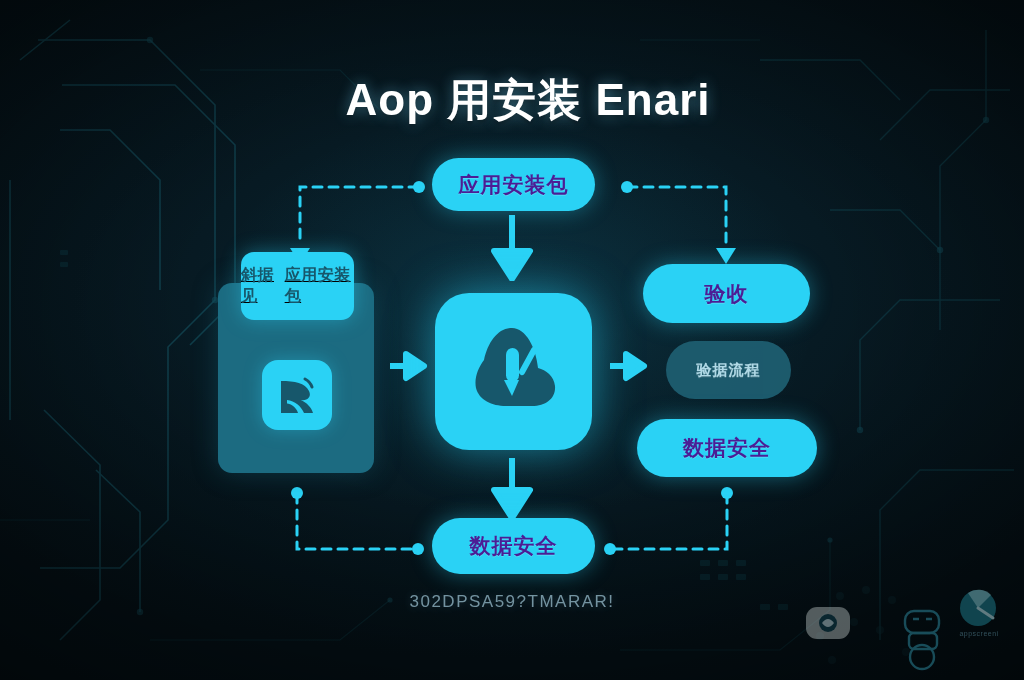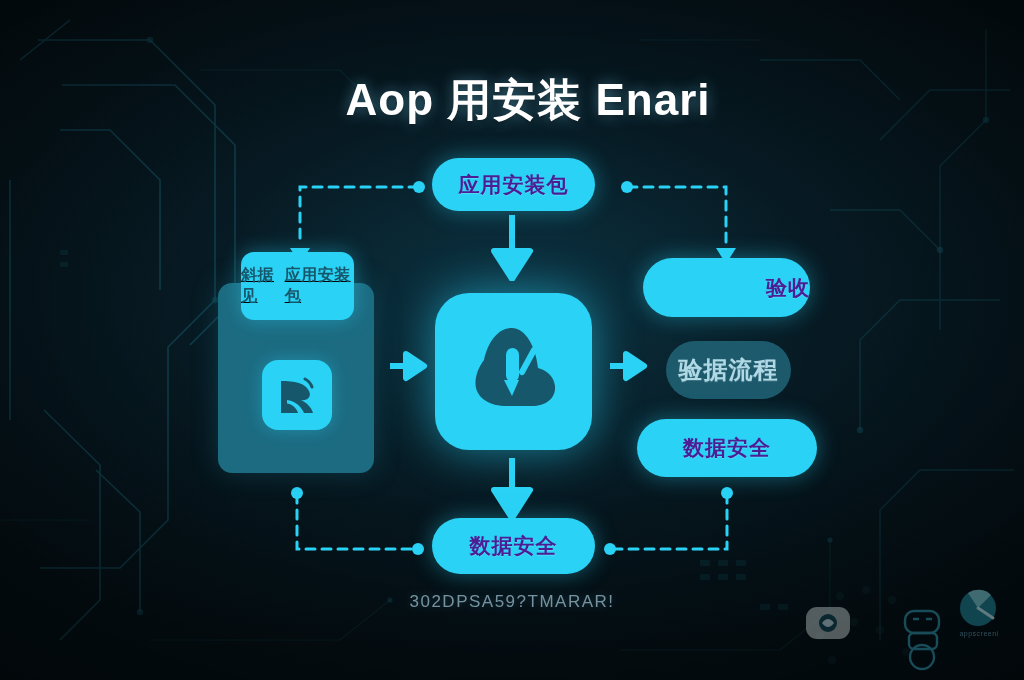--- a/index.html
+++ b/index.html
@@ -55,22 +55,22 @@
     box-shadow: 0 0 22px rgba(42,210,245,.40);
     text-shadow: 0 1px 0 rgba(255,255,255,.18);
   }
   .pill.muted {
     background: #1e5f72;
     color: #bfe9f6;
     box-shadow: none;
     opacity: .92;
   }
   .pill-top   { left: 432px; top: 158px; width: 163px; height: 53px; }
-  .pill-r1    { left: 643px; top: 258px; width: 167px; height: 59px; justify-content: flex-end; }
-  .pill-r2    { left: 666px; top: 341px; width: 125px; height: 58px; font-size: 24px; }
+  .pill-r1    { left: 643px; top: 264px; width: 167px; height: 59px; }
+  .pill-r2    { left: 666px; top: 341px; width: 125px; height: 58px; font-size: 15px; }
   .pill-r3    { left: 637px; top: 419px; width: 180px; height: 58px; }
   .pill-bottom{ left: 432px; top: 518px; width: 163px; height: 56px; }
 
   
   .card {
     position: absolute; left: 218px; top: 283px;
     width: 156px; height: 190px;
     background: #1c6b81;
     border-radius: 14px;
     box-shadow: 0 0 26px rgba(20,90,110,.45);

